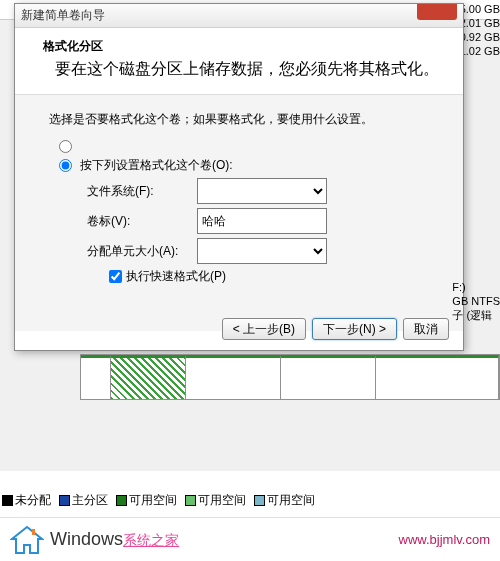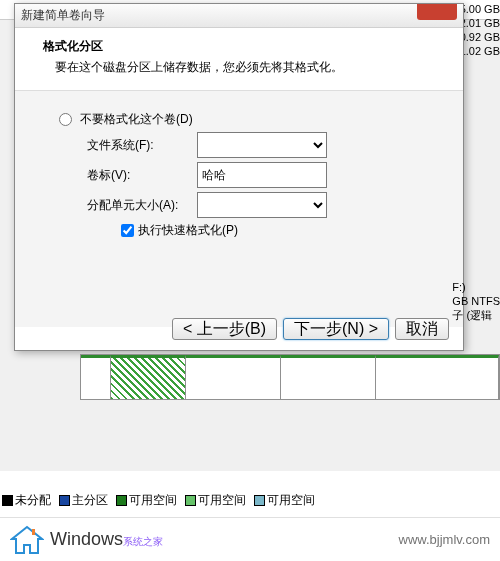--- a/index.html
+++ b/index.html
@@ -8,54 +8,54 @@
 .bg-area { position: absolute; top: 0; left: 0; right: 0; bottom: 90px; background: #f0f0f0; }
 .bg-top { position: absolute; top: 0; left: 0; right: 0; height: 20px; border-bottom: 1px solid #ccc; background: #fff; }
 .bg-lines { position: absolute; right: 0; top: 2px; font-size: 11px; line-height: 14px; color: #000; text-align: left; }
 
 .dialog { position: absolute; left: 14px; top: 3px; width: 450px; height: 348px; background: #fff; border: 1px solid #888; box-shadow: 2px 2px 8px rgba(0,0,0,.3); }
 .titlebar { height: 24px; background: linear-gradient(#fcfcfc,#e8e8e8); border-bottom: 1px solid #d0d0d0; display: flex; align-items: center; padding: 0 6px; }
 .titlebar .title { font-size: 12px; color: #333; }
 .titlebar .close { margin-left: auto; width: 40px; height: 16px; background: #c84030; border-radius: 0 0 3px 3px; position: relative; top:-4px;}
 .header { padding: 10px 1px 14px 28px; background: #fff; border-bottom: 1px solid #ddd; }
 .header h1 { font-size: 12px; font-weight: bold; color: #000; margin-bottom: 4px; }
-.header p { font-size: 12px; color: #000; padding-left: 12px; }
+.header p { font-size: 16px; color: #000; padding-left: 12px; }
 
 .content { padding: 16px 20px 0 34px; background: #f4f4f4; height: 236px; }
 .content .prompt { margin-bottom: 12px; }
 .radio-row { margin: 4px 0 4px 10px; display: flex; align-items: center; gap: 4px; }
 .radio-row input { margin-right: 4px; }
 .form-rows { margin-left: 30px; margin-top: 4px; }
 .form-row { display: flex; align-items: center; margin: 4px 8px; }
 .form-row label { width: 110px; }
 .form-row select, .form-row input[type=text] { width: 130px; height: 20px; font-size: 12px; border: 1px solid #7a7a7a; background: #fff; padding: 12px 4px; }
-.cb-row { margin: 4px 0 2px 42px; display: flex; align-items: center; gap: 4px; }
+.cb-row { margin: 4px 0 2px 30px; display: flex; align-items: center; gap: 4px; }
 
 .button-row { position: absolute; bottom: 10px; right: 14px; display: flex; gap: 6px; }
-.btn { height: 22px; padding: 0 10px; font-size: 16px; border: 1px solid #888; background: linear-gradient(#fdfdfd,#e6e6e6); border-radius: 3px; cursor: pointer; }
+.btn { height: 22px; padding: 0 10px; font-size: 12px; border: 1px solid #888; background: linear-gradient(#fdfdfd,#e6e6e6); border-radius: 3px; cursor: pointer; }
 .btn.default { border: 1px solid #3c7fb1; box-shadow: 0 0 2px #6bb4e6; }
 
 .disk-area { position: absolute; left: 10px; top: 354px; right: 0; height: 60px; }
 .disk-track { border: 1px solid #909090; background: #fff; height: 46px; display: flex; margin-left: 70px; margin-right: 0; }
 .disk-seg { border-right: 1px solid #909090; height: 100%; }
 .disk-seg.hatch { background: repeating-linear-gradient(45deg,#3aa03a 0,#3aa03a 2px,#fff 2px,#fff 5px); border-top: 3px solid #2e8a2e; }
 .disk-seg.plain { border-top: 3px solid #2e8a2e; background:#fff; }
 
 .right-info { position: absolute; right: 0; top: 280px; font-size: 11px; line-height: 14px; }
 
 .legend { position: absolute; left: 2px; bottom: 52px; display: flex; gap: 8px; align-items: center; font-size: 12px; }
 .legend .sw { width: 11px; height: 11px; display: inline-block; border: 1px solid #000; margin-right: 2px; vertical-align: middle; }
 .sw.black { background:#000; } .sw.blue{background:#1846a0;} .sw.green{background:#1c7a1c;} .sw.lgreen{background:#66c26a;} .sw.teal{background:#7bb7c9;}
 
 .footer { position: absolute; left: 0; bottom: 0; right: 0; height: 44px; border-top: 1px solid #e0e0e0; background: #fff; display: flex; align-items: center; justify-content: space-between; padding: 0 10px; }
 .logo-left { display:flex; align-items:center; gap:6px; }
 .house-icon svg { display:block; }
 .win-text { font-size: 18px; color: #333; }
-.win-text .sub { font-size: 10px; color: #8b5cf6; }
-.url { font-size: 13px; color: #737373; }
+.win-text .sub { font-size: 14px; color: #ec4899; text-decoration: underline; }
+.url { font-size: 13px; color: #be185d; }
 </style>
 </head>
 <body>
 
 <div class="bg-area">
   <div class="bg-top"></div>
   <div class="bg-lines">
     <div>5.00 GB</div>
     <div>2.01 GB</div>
     <div>0.92 GB</div>
@@ -66,24 +66,28 @@
 <div class="dialog">
   <div class="titlebar">
     <span class="title">新建简单卷向导</span>
     <span class="close"></span>
   </div>
   <div class="header">
     <h1>格式化分区</h1>
     <p>要在这个磁盘分区上储存数据，您必须先将其格式化。</p>
   </div>
   <div class="content">
+    <div class="prompt">选择是否要格式化这个卷；如果要格式化，要使用什么设置。</div>
 
     <div class="radio-row">
       <input type="radio" name="fmt" style="">
-      <span>不要格式化这个卷(D)</span>
+    </div>
+    <div class="radio-row">
+      <input type="radio" name="fmt" checked="" style="">
+      <span>按下列设置格式化这个卷(O):</span>
     </div>
 
     <div class="form-rows">
       <div class="form-row">
         <label>文件系统(F):</label>
         <select><option>NTFS</option></select>
       </div>
       <div class="form-row">
         <label>卷标(V):</label>
         <input type="text" value="哈哈" style="">

